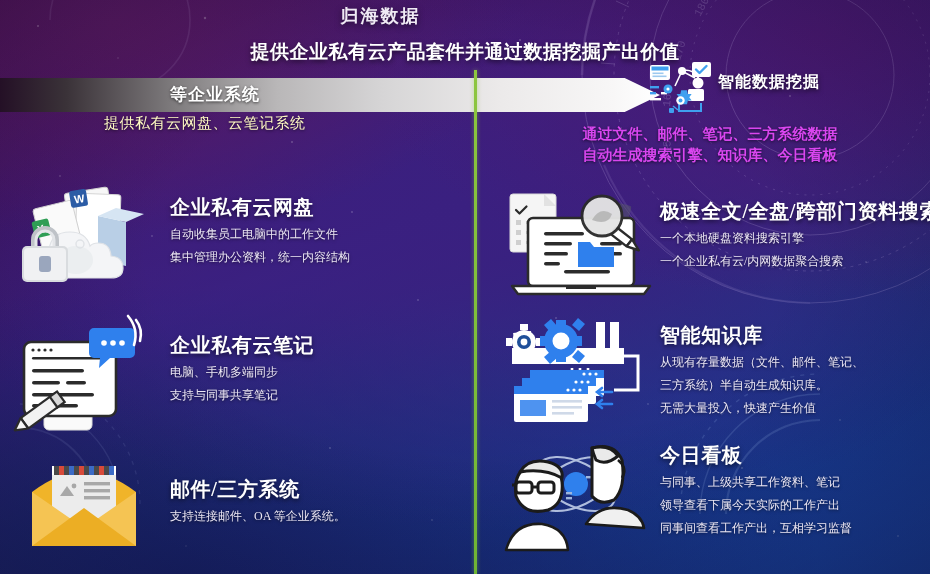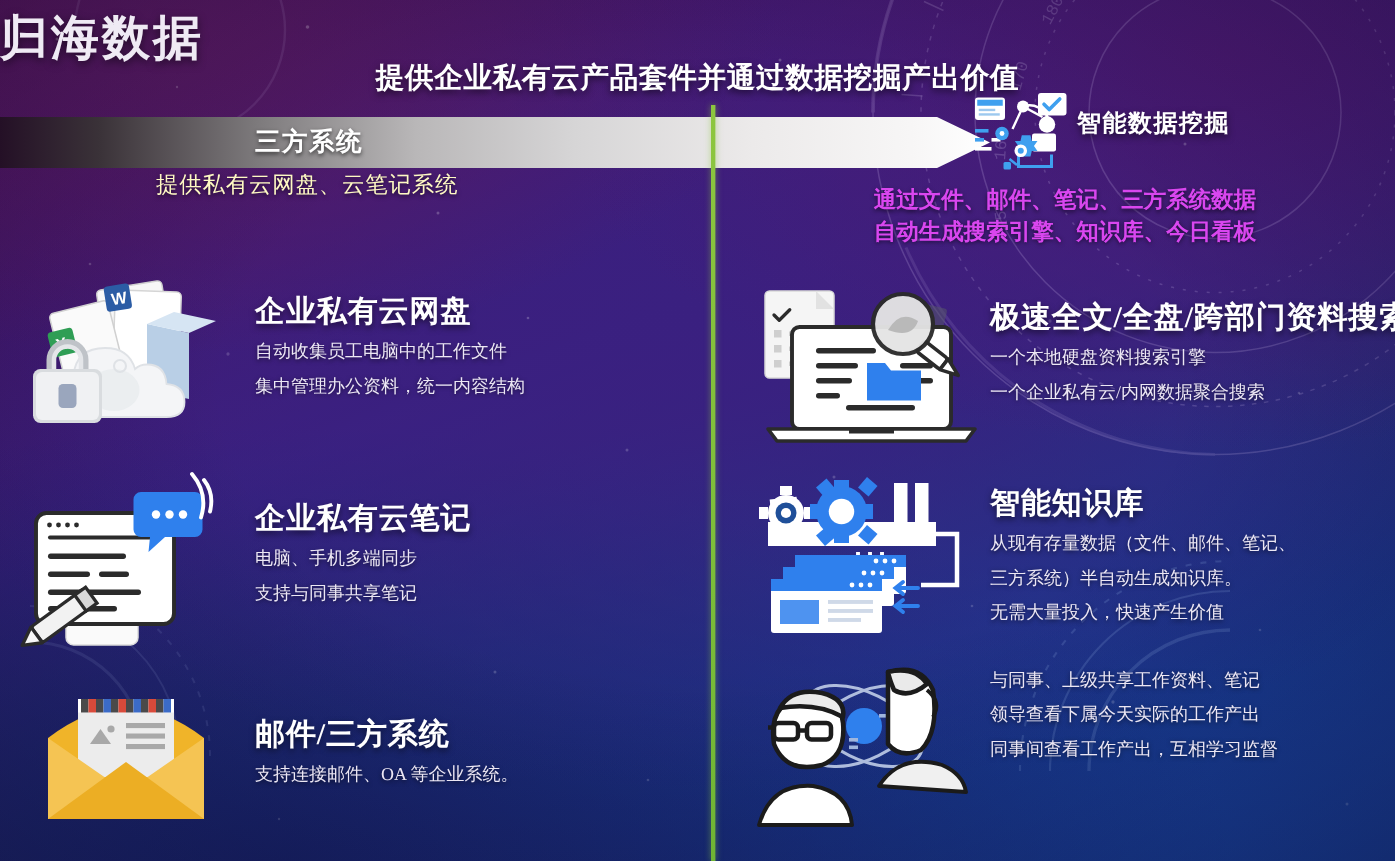--- a/index.html
+++ b/index.html
@@ -31,23 +31,23 @@
 
   
   .deco { position:absolute; pointer-events:none; }
   .deco-tr { right:-120px; top:-165px; width:480px; height:480px; opacity:.40; }
   .deco-br { right:-40px;  bottom:-90px; width:300px; height:300px; opacity:.30; }
   .deco-bl { left:-110px;  bottom:-60px; width:260px; height:260px; opacity:.28; }
   .deco-tl { left:30px;    top:-70px;    width:180px; height:180px; opacity:.22; }
 
   
   .title {
-    position:absolute; top:4px; left:0; width:761px; text-align:left;
-    font-family:"Liberation Serif", serif;
-    font-size:32px; font-weight:700; color:#efeaf4; letter-spacing:2px;
+    position:absolute; top:4px; left:0; width:761px; text-align:center;
+    font-family:"Liberation Serif", serif;
+    font-size:18px; font-weight:700; color:#efeaf4; letter-spacing:2px;
     text-shadow:0 2px 6px rgba(0,0,0,.55);
   }
   .subtitle {
     position:absolute; top:39px; left:0; width:930px; text-align:center;
     font-family:"Liberation Serif", serif;
     font-size:19px; font-weight:700; color:#ffffff; letter-spacing:.5px;
     text-shadow:0 2px 5px rgba(0,0,0,.6);
   }
 
   
@@ -208,21 +208,21 @@
     </g>
   </svg>
 
   <div class="bg-vign"></div>
 
   <div class="title">归海数据</div>
   <div class="subtitle">提供企业私有云产品套件并通过数据挖掘产出价值</div>
 
   <div class="arrow-wrap">
     <div class="arrow-band"></div>
-    <div class="arrow-band-label">三方系统</div>
+    <div class="arrow-band-label">等企业系统</div>
   </div>
 
   <div class="divider"></div>
 
   <div class="cap-left">提供私有云网盘、云笔记系统</div>
 
   <svg class="mine-icon" viewBox="0 0 64 56">
     <rect x="1" y="3" width="20" height="15" rx="2" fill="#ffffff"></rect>
     <rect x="2.5" y="4.5" width="17" height="4" fill="#3fa0ef"></rect>
     <rect x="3.5" y="10.5" width="11" height="1.6" fill="#9dc9ef"></rect>
@@ -514,19 +514,20 @@
         <g fill="none" stroke="#1b1b1b" stroke-width="3">
           <rect x="16" y="46" width="16" height="11" rx="3"></rect>
           <rect x="38" y="46" width="16" height="11" rx="3"></rect>
           <path d="M32 51 h6"></path>
             <path d="M12 49 h4"></path>
         </g>
         <path d="M6 114 q8 -28 36 -26 q24 4 26 26 z" fill="#ffffff" stroke="#1b1b1b" stroke-width="2.6" stroke-linejoin="round"></path>
       </g>
     </svg>
     <div class="ftext" style="left:160px; top:6px;">
+      <h3>今日看板</h3>
       <p>与同事、上级共享工作资料、笔记</p>
       <p>领导查看下属今天实际的工作产出</p>
       <p>同事间查看工作产出，互相学习监督</p>
     </div>
   </div>
 
 </div>
 
 </body></html>

